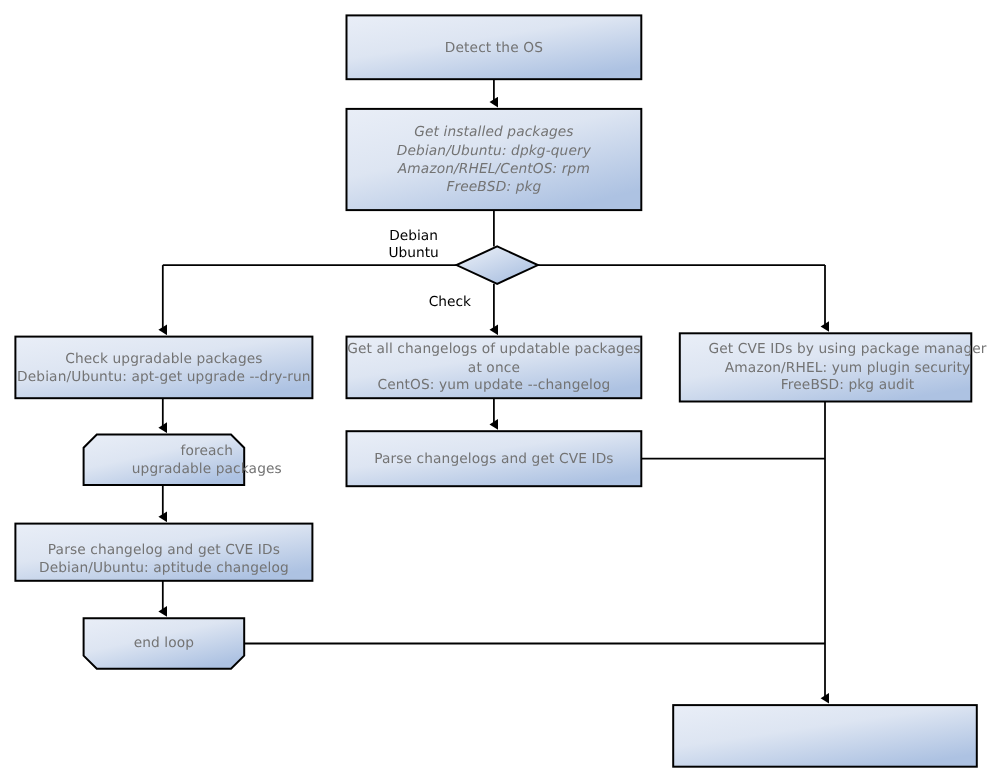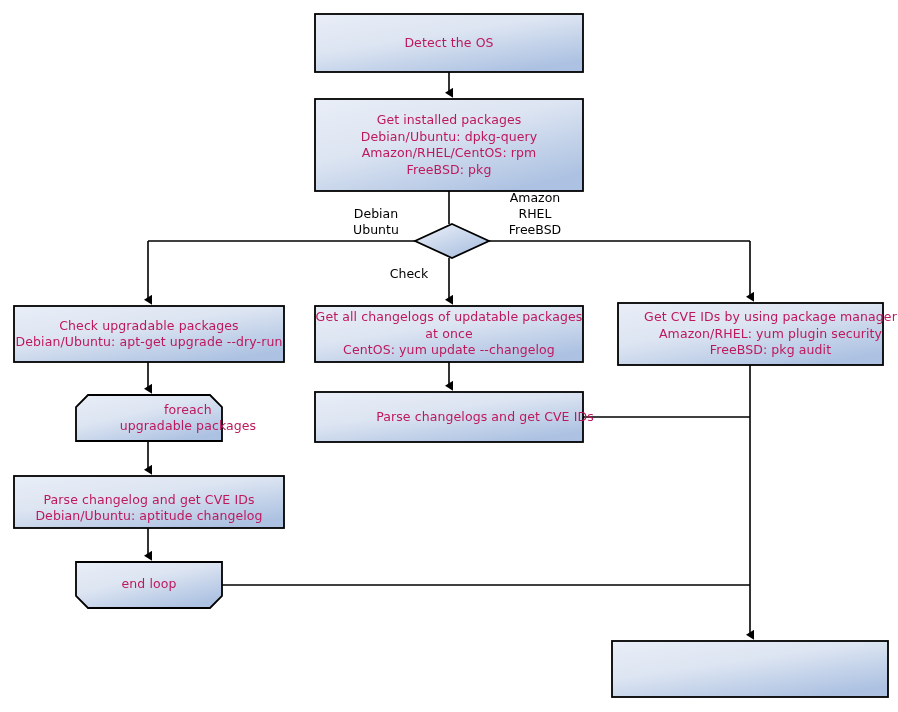--- a/index.html
+++ b/index.html
@@ -26,21 +26,21 @@
     width: 898px;
     height: 712px;
   }
   .node-label {
     position: absolute;
     display: flex;
     align-items: center;
     justify-content: center;
     flex-direction: column;
     text-align: center;
-    color: #be185d;
+    color: #737373;
     font-size: 12.5px;
     line-height: 16.5px;
     letter-spacing: 0.1px;
     pointer-events: none;
     white-space: pre-line;
     border-radius: 12px;
   }
   .edge-label {
     position: absolute;
     text-align: center;
@@ -122,50 +122,47 @@
       <rect x="14" y="476" width="270" height="52" fill="url(#boxgrad)"></rect>
 
       <polygon points="76,562 222,562 222,596 210,608 88,608 76,596" fill="url(#boxgrad)"></polygon>
 
       <rect x="612" y="641" width="276" height="56" fill="url(#boxgrad)"></rect>
     </g>
   </svg>
 
   <div class="node-label" style="left:315px; top:14px; width:268px; height:58px;">Detect the OS</div>
 
-  <div class="node-label" style="left:315px; top:99px; width:268px; height:92px;">Get installed packages
+  <div class="node-label" style="left:315px; top:99px; width:268px; height:92px;font-style:italic;">Get installed packages
 Debian/Ubuntu: dpkg-query
 Amazon/RHEL/CentOS: rpm
 FreeBSD: pkg</div>
 
   <div class="node-label" style="left:415px; top:224px; width:74px; height:34px;"></div>
 
   <div class="node-label" style="left:313px; top:306px; width:272px; height:56px;">Get all changelogs of updatable packages at once
 CentOS: yum update --changelog</div>
 
   <div class="node-label" style="left:14px; top:306px; width:270px; height:56px;">Check upgradable packages
 Debian/Ubuntu: apt-get upgrade --dry-run</div>
 
   <div class="node-label" style="left:618px; top:303px; width:265px; height:62px;margin-left:20px;">Get CVE IDs by using package manager
 Amazon/RHEL: yum plugin security
 FreeBSD: pkg audit</div>
 
   <div class="node-label" style="left:76px; top:395px; width:146px; height:46px;margin-left:39px;">foreach
 upgradable  packages</div>
 
-  <div class="node-label" style="left:315px; top:392px; width:268px; height:50px;margin-left:36px;">Parse changelogs and get CVE IDs</div>
+  <div class="node-label" style="left:315px; top:392px; width:268px; height:50px;">Parse changelogs and get CVE IDs</div>
 
   <div class="node-label" style="left:14px; top:476px; width:270px; height:64px;">Parse changelog and get  CVE IDs
 Debian/Ubuntu: aptitude changelog</div>
 
   <div class="node-label" style="left:76px; top:562px; width:146px; height:44px;text-align:right;">end loop</div>
 
 
   <div class="edge-label" style="left:336px; top:206px; width:80px;">Debian
 Ubuntu</div>
 
-  <div class="edge-label" style="left:490px; top:190px; width:90px;">Amazon
-RHEL
-FreeBSD</div>
 
   <div class="edge-label" style="left:378px; top:266px; width:62px;">Check</div>
 
 </div>
 
 </body></html>

